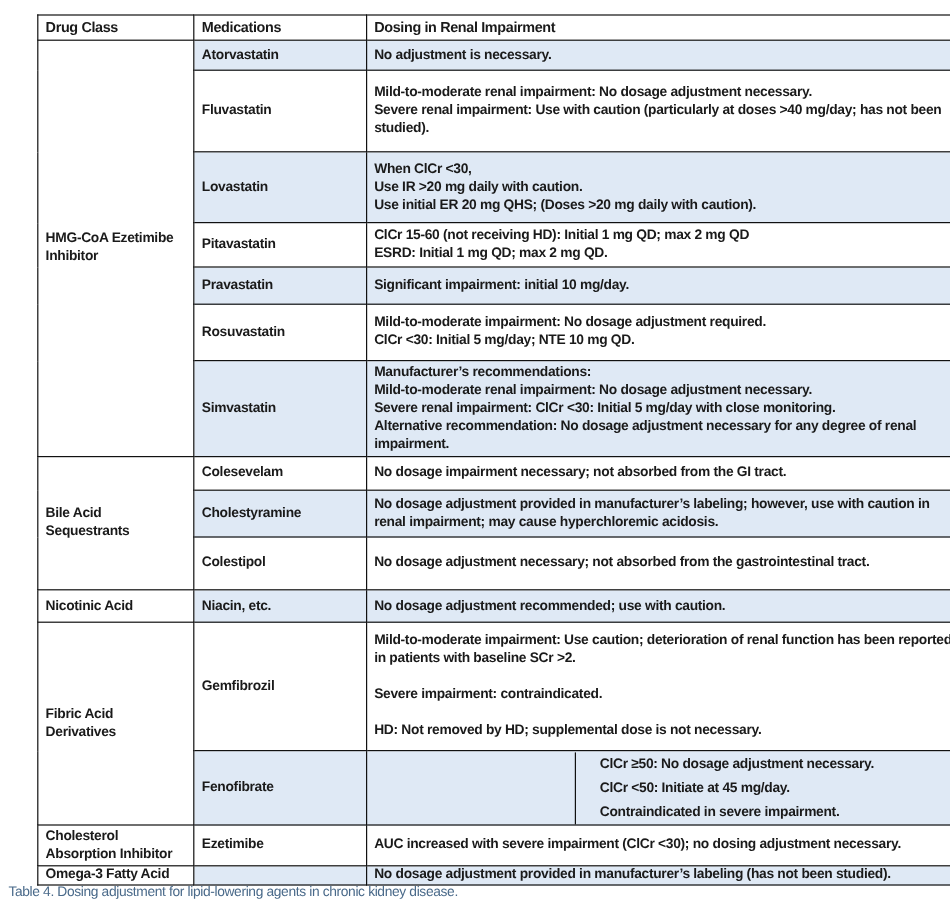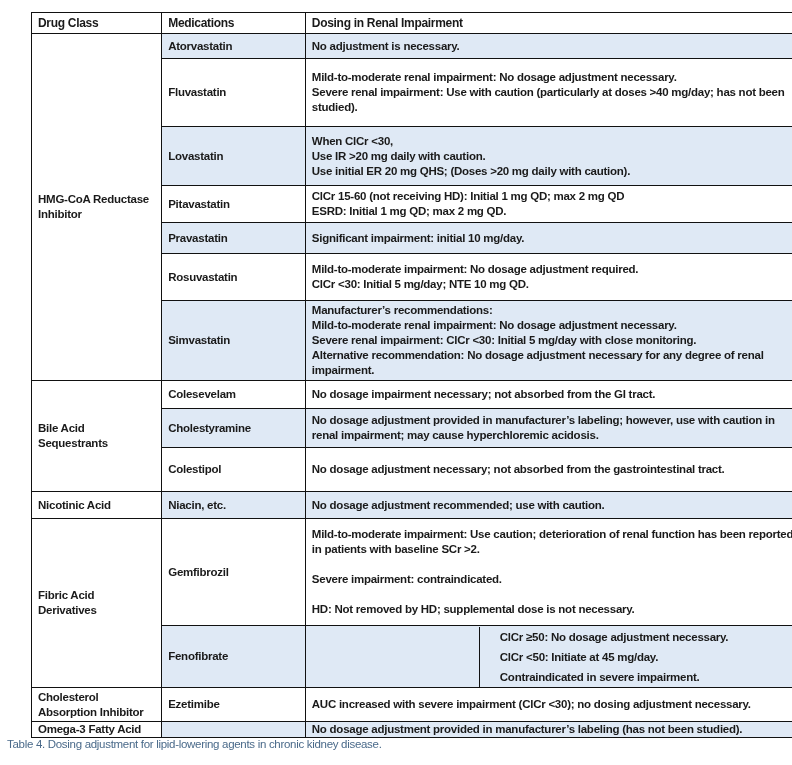--- a/index.html
+++ b/index.html
@@ -37,21 +37,21 @@
   <thead>
     <tr>
       <th>Drug Class</th>
       <th>Medications</th>
       <th>Dosing in Renal Impairment</th>
     </tr>
   </thead>
   <tbody>
 
     <tr style="height:25px">
-      <td class="cls" rowspan="7">HMG-CoA Reductase Inhibitor</td>
+      <td class="cls" rowspan="7">HMG-CoA Ezetimibe Inhibitor</td>
       <td class="shade">Atorvastatin</td>
       <td class="shade">
             <span class="line">No adjustment is necessary.</span>
           </td>
     </tr>
     <tr style="height:68px">
       <td>Fluvastatin</td>
       <td>
             <span class="line">Mild-to-moderate renal impairment: No dosage adjustment necessary.</span>
             <span class="line">Severe renal impairment: Use with caution (particularly at doses &gt;40 mg/day; has not been studied).</span>

